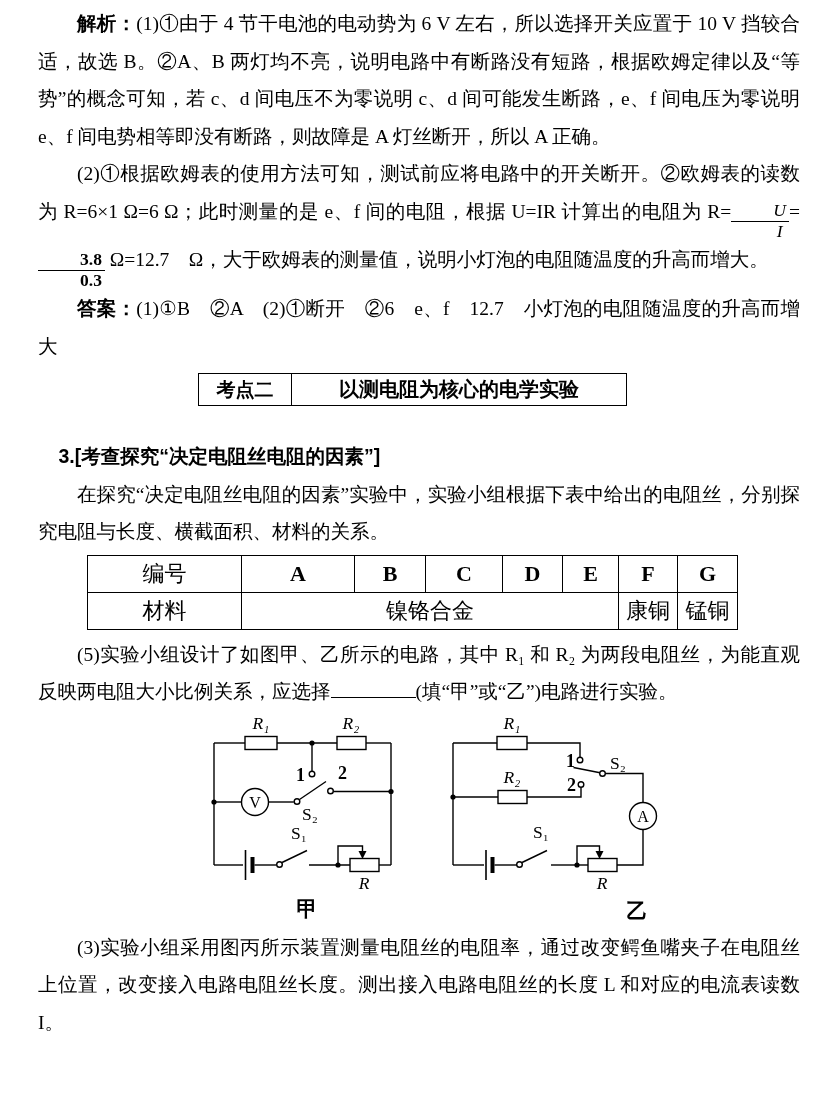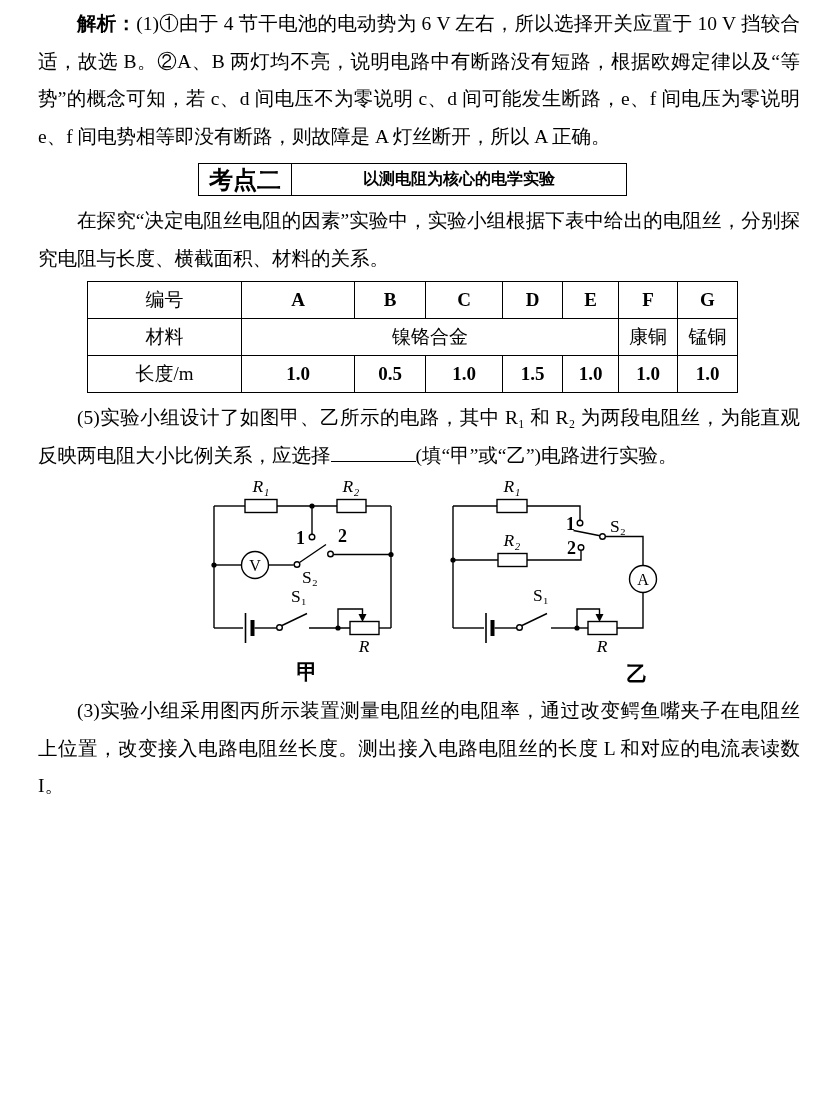--- a/index.html
+++ b/index.html
@@ -23,48 +23,51 @@
         font-size:17.5px;line-height:1.12;font-family:"Liberation Serif","DejaVu Serif",serif;}
   .frac .num{display:block;border-bottom:1.5px solid #000;padding:0 3px;}
   .frac .den{display:block;padding:0 3px;}
   .frac.it{font-style:italic;}
   .frac.bold{font-weight:bold;}
 
   
   .topic-box{width:429px;height:33px;margin:8px 0 6px 160px;border:1.6px solid #000;
              display:flex;align-items:center;box-sizing:border-box;}
   .topic-box .tag{width:92px;height:100%;border-right:1.6px solid #000;display:flex;
-                  align-items:center;justify-content:center;font-size:24px;}
-  .topic-box .ttl{flex:1;display:flex;align-items:center;justify-content:center;font-size:16px;}
+                  align-items:center;justify-content:center;font-size:19px;}
+  .topic-box .ttl{flex:1;display:flex;align-items:center;justify-content:center;font-size:20px;}
 
   
   table.wire{border-collapse:collapse;margin:4px 0 6px 49px;table-layout:fixed;}
   table.wire td{border:1.3px solid #000;text-align:center;vertical-align:middle;
-                height:36px;padding:0;font-size:19px;}
+                height:36px;padding:0;font-size:22px;}
   table.wire{border:1.8px solid #000;}
   .cbold{font-weight:bold;}
 
   .circuit-wrap{margin-left:-38px;display:block;}
   .svg-label{font-family:"Liberation Serif","DejaVu Serif",serif;}
 </style>
 </head>
 <body>
 
 <div class="content">
 
 
   <p class="indent2"><span class="hd">解析：</span><span>(1)①由于 4 节干电池的电动势为 6 V 左右，所以选择开关应置于 10 V 挡较合适，故选 B。②A、B 两灯均不亮，说明电路中有断路没有短路，根据欧姆定律以及“等势”的概念可知，若 c、d 间电压不为零说明 c、d 间可能发生断路，e、f 间电压为零说明 e、f 间电势相等即没有断路，则故障是 A 灯丝断开，所以 A 正确。</span></p>
 
+  <p class="indent2"><span>(2)①根据欧姆表的使用方法可知，测试前应将电路中的开关断开。②欧姆表的读数为 R=6×1 Ω=6 Ω；此时测量的是 e、f 间的电阻，根据 U=IR 计算出的电阻为 R=</span><span class="frac it"><span class="num">U</span><span class="den">I</span></span><span>=</span><span class="frac bold"><span class="num">3.8</span><span class="den">0.3</span></span><span> Ω=12.7　Ω，大于欧姆表的测量值，说明小灯泡的电阻随温度的升高而增大。</span></p>
 
+  <p class="indent2"><span class="hd">答案：</span><span>(1)①B　②A　(2)①断开　②6　e、f　12.7　小灯泡的电阻随温度的升高而增大</span></p>
 
   <div class="topic-box hd">
     <div class="tag">考点二</div>
     <div class="ttl">以测电阻为核心的电学实验</div>
   </div>
 
+  <p class="indent1 hd">3.[考查探究“决定电阻丝电阻的因素”]</p>
   <p class="indent2">在探究“决定电阻丝电阻的因素”实验中，实验小组根据下表中给出的电阻丝，分别探究电阻与长度、横截面积、材料的关系。</p>
 
   <table class="wire">
     <colgroup>
       <col style="width:154px">
         <col style="width:113px">
         <col style="width:71px">
         <col style="width:77px">
       <col style="width:60px">
         <col style="width:56px">
@@ -80,30 +83,20 @@
       <td class="cbold">D</td>
       <td class="cbold">E</td>
       <td class="cbold">F</td>
       <td class="cbold">G</td>
     </tr>
     <tr>
       <td>材料</td>
       <td colspan="5">镍铬合金</td>
       <td>康铜</td>
       <td>锰铜</td>
-    </tr>
-    <tr>
-      <td>长度/m</td>
-      <td class="cbold">1.0</td>
-      <td class="cbold">0.5</td>
-      <td class="cbold">1.0</td>
-      <td class="cbold">1.5</td>
-      <td class="cbold">1.0</td>
-      <td class="cbold">1.0</td>
-      <td class="cbold">1.0</td>
     </tr>
   </tbody>
     </table>
 
   <p class="indent2"><span>(5)实验小组设计了如图甲、乙所示的电路，其中 R₁ 和 R₂ 为两段电阻丝，为能直观反映两电阻大小比例关系，应选择</span><span class="blank blank-s2"></span><span>(填“甲”或“乙”)电路进行实验。</span></p>
 
   <svg class="circuit-wrap" width="837" height="212" viewBox="0 788 837 212">
 
     <g stroke="#000" stroke-width="1.4" fill="none">
       <path d="M214,820 H245"></path>

